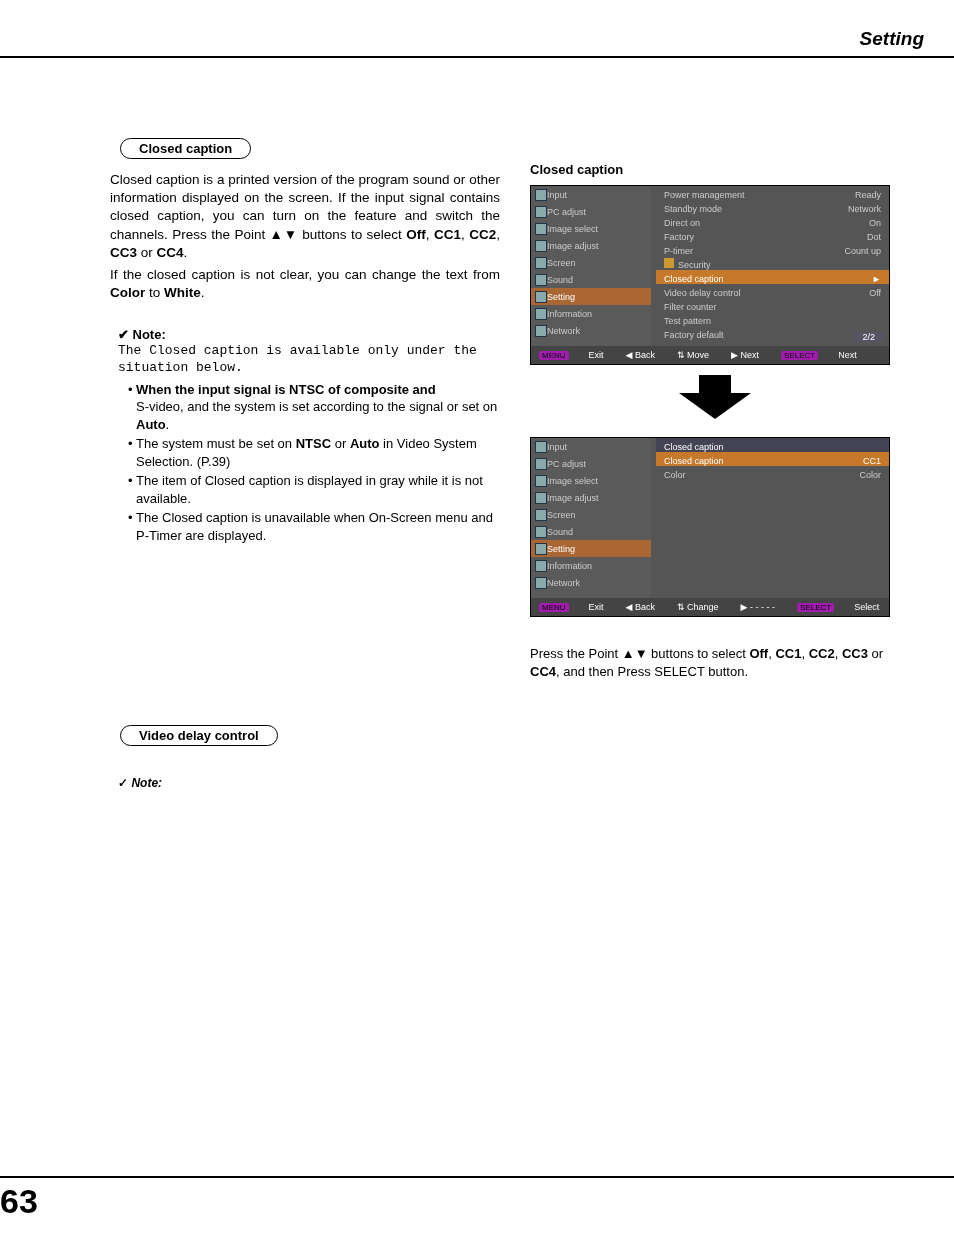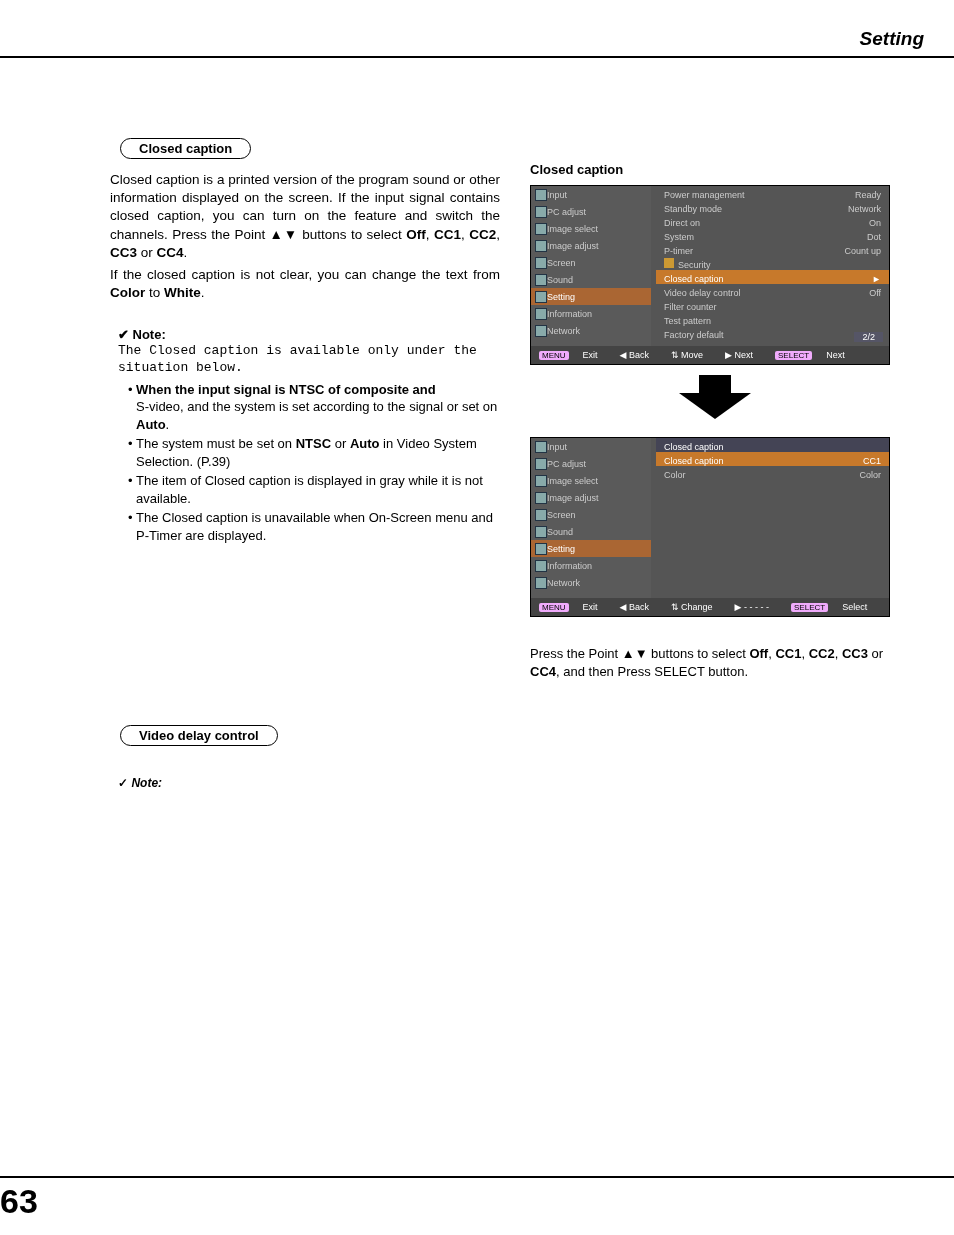--- a/index.html
+++ b/index.html
@@ -136,22 +136,22 @@
     height: 18px;
     background: #444;
     color: #fff;
     display: flex;
     align-items: center;
     font-size: 9px;
     padding: 0 8px;
     gap: 22px;
   }
   .osd-bar .btn {
-    background: #f0abfc; color:#000; padding:0 3px; border-radius:2px;
-    font-size:8px; margin-right:14px;
+    background: #a21caf; color:#000; padding:0 3px; border-radius:2px;
+    font-size:8px; margin-right:20px;
   }
   .pagebadge {
     position:absolute; right:6px; bottom:22px;
     background:#556; color:#fff; font-size:9px;
     padding:0 8px;
   }
   .arrow-down {
     width: 72px; height: 46px; margin: 10px auto 16px auto;
     position: relative;
   }
@@ -271,21 +271,21 @@
           </div>
           <div class="mitem">
             <span>Standby mode</span>
             <span>Network</span>
           </div>
           <div class="mitem">
             <span>Direct on</span>
             <span>On</span>
           </div>
           <div class="mitem">
-            <span>System</span>
+            <span>Factory</span>
             <span>Dot</span>
           </div>
           <div class="mitem">
             <span>P-timer</span>
             <span>Count up</span>
           </div>
           <div class="mitem">
             <span><span class="lock"></span>Security</span>
             <span></span>
           </div>

